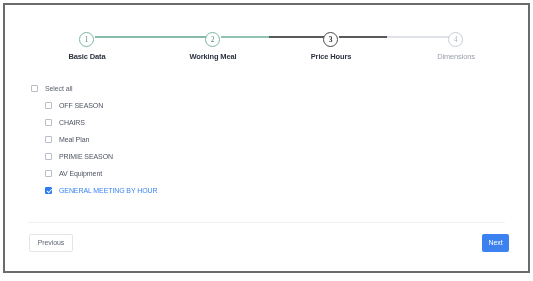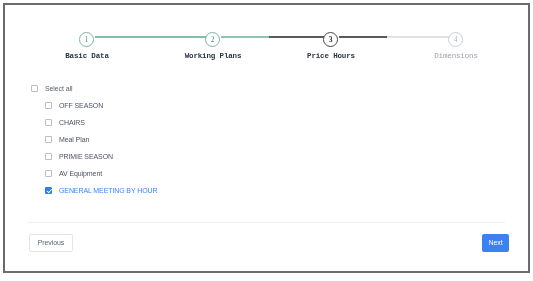--- a/index.html
+++ b/index.html
@@ -81,21 +81,20 @@
   .step-circle.active { border: 1.8px solid #4a4a4a; color: #333333; font-weight: bold; }
   .step-circle.todo   { border: 1.2px solid #c9cdd6; color: #b2b7c1; }
   .step-label {
     position: absolute;
     top: 24px;
     left: -60px;
     width: 120px;
     text-align: center;
     font-size: 7.5px;
     letter-spacing: -0.15px;
-    font-family: Liberation Mono, monospace;
   }
   .step-label.strong { color: #2c3340; font-weight: bold; }
   .step-label.muted  { color: #9ba1ad; }
 
   
   #options {
     position: absolute;
     left: 26px;
     top: 75px;
     width: 420px;
@@ -209,21 +208,21 @@
       <div class="track" style="left:334px; width:48px; background:#5a5a5a;"></div>
       <div class="track" style="left:382px; width:63px; background:#dfe2e8;"></div>
 
       <div class="step" style="left:82px;">
         <span class="step-circle done">1</span>
         <span class="step-label strong">Basic Data</span>
       </div>
 
       <div class="step" style="left:208px;">
         <span class="step-circle done">2</span>
-        <span class="step-label strong">Working Plans</span>
+        <span class="step-label strong">Working Meal</span>
       </div>
 
       <div class="step" style="left:326px;">
         <span class="step-circle active">3</span>
         <span class="step-label strong">Price Hours</span>
       </div>
 
       <div class="step" style="left:451px;">
         <span class="step-circle todo">4</span>
         <span class="step-label muted">Dimensions</span>

